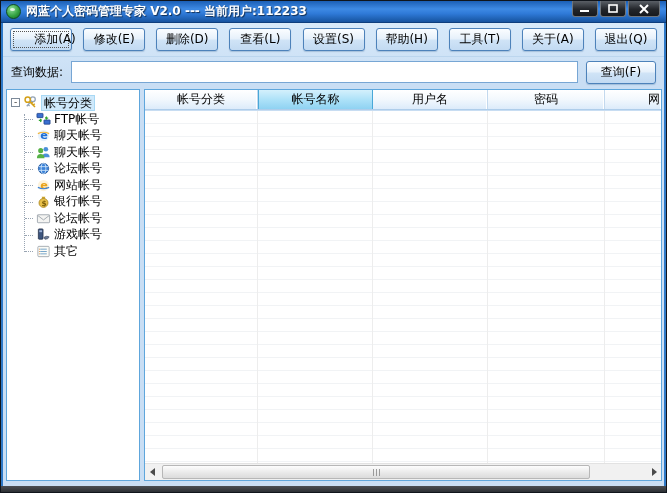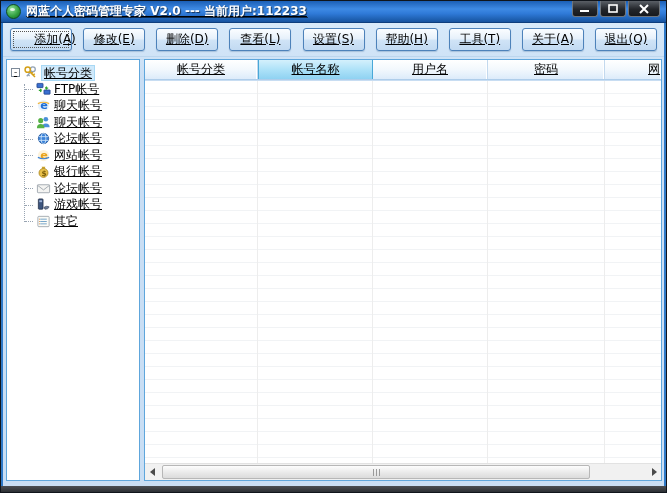--- a/index.html
+++ b/index.html
@@ -1,20 +1,20 @@
 <!DOCTYPE html>
 <html><head>
 <meta charset="utf-8">
 <style>
   * { margin:0; padding:0; box-sizing:border-box; }
   html,body { width:667px; height:493px; }
   body { font-family:"DejaVu Sans","Liberation Sans",sans-serif; font-size:12px; color:#000; }
 
   .window { width:667px; height:493px; display:flex; flex-direction:column;
-    border:1px solid #10151c; background:#c9def4;text-decoration:underline; }
+    border:1px solid #10151c; background:#c9def4; }
 
   
   .titlebar { height:22px; flex:0 0 22px; display:flex; align-items:center;
     background:linear-gradient(180deg,#1b5fb6 0%,#3e8ae4 38%,#2f7ad8 60%,#16539f 100%);
     border-bottom:1px solid #0e3e7d; padding-left:5px; position:relative; }
   .app-icon { width:15px; height:15px; border-radius:50%;
     background:radial-gradient(circle at 35% 30%, #8fe09a, #2f9e3e 60%, #1c6b2a);
     border:1px solid #0f4d1d; margin-right:5px; flex:0 0 15px; position:relative; }
   .app-icon::after { content:""; position:absolute; left:3px; top:3px; width:5px; height:3px;
     border-radius:50%; background:rgba(255,255,255,.75); }
@@ -135,20 +135,25 @@
       <button class="tb-btn">修改(E)</button>
       <button class="tb-btn">删除(D)</button>
       <button class="tb-btn">查看(L)</button>
       <button class="tb-btn">设置(S)</button>
       <button class="tb-btn">帮助(H)</button>
       <button class="tb-btn">工具(T)</button>
       <button class="tb-btn">关于(A)</button>
       <button class="tb-btn">退出(Q)</button>
     </div>
 
+    <div class="searchrow">
+      <span class="search-label">查询数据:</span>
+      <input class="search-input" type="text" value="" style="">
+      <button class="tb-btn search-btn">查询(F)</button>
+    </div>
 
     <div class="main">
 
       <div class="tree-panel">
         <div class="tree">
           <div class="tree-vline"></div>
 
           <div class="tree-root">
             <span class="expander">-</span>
             <span class="icon">

